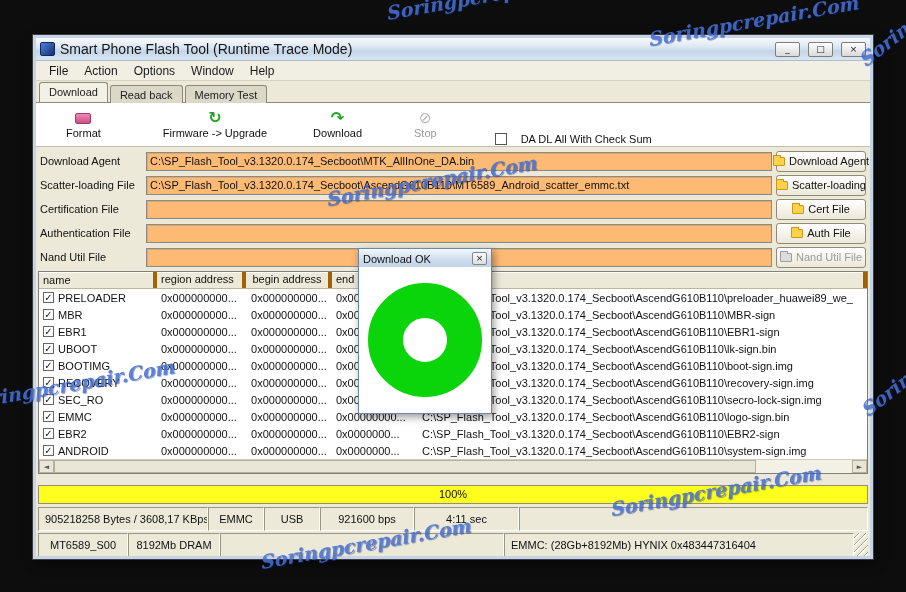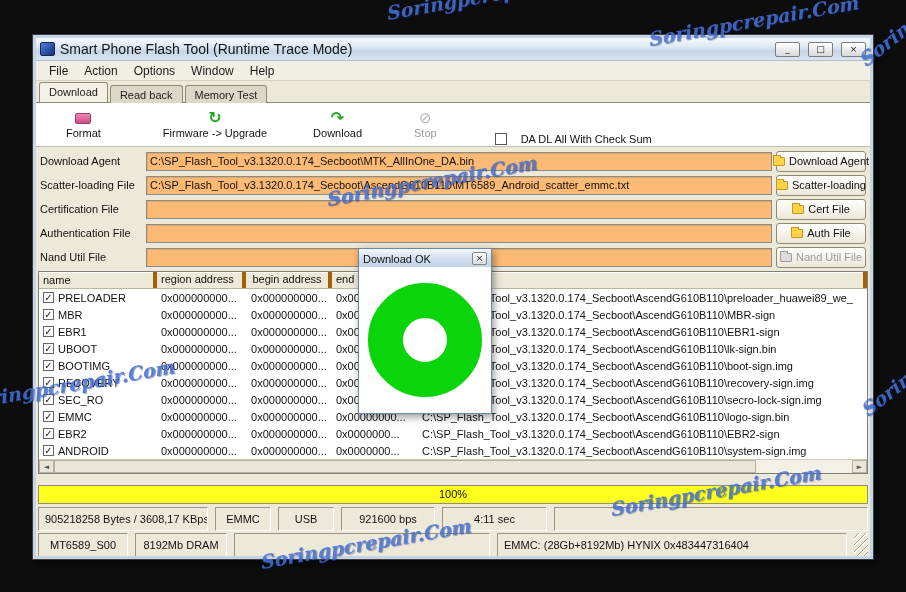--- a/index.html
+++ b/index.html
@@ -79,21 +79,21 @@
   .hscroll { position:absolute; left:0; right:0; bottom:0; height:14px; background:#f3f1e6;
     border-top:1px solid #d0ccba; display:flex; }
   .sb-arrow { width:15px; height:100%; background:#e9e6d7; border:1px solid #b4b09d;
     font-size:7px; color:#555; display:flex; align-items:center; justify-content:center; flex:none; }
   .sb-track { flex:1; position:relative; }
   .sb-thumb { position:absolute; left:0; top:0; bottom:0; width:88%; background:#e9e6d7; border:1px solid #b4b09d; }
 
   
   .progress { margin:11px 2px 3px; height:19px; border:1px solid #938f7e; background:#ffff1e;
     font-size:11px; color:#111; text-align:center; line-height:17px; }
-  .statusbar { display:flex; gap:7px; padding:0 2px; height:24px; margin-bottom:2px; }
+  .statusbar { display:flex; gap:0; padding:0 2px; height:24px; margin-bottom:2px; }
   .seg { border:1px solid; border-color:#9a9684 #ffffff #ffffff #9a9684; font-size:11px; color:#111;
     display:flex; align-items:center; justify-content:center; padding:0 6px; white-space:nowrap; overflow:hidden; }
   .seg.left { justify-content:flex-start; }
   .seg.fill { flex:1; }
   .w170 { width:170px; flex:none; } .w56 { width:56px; flex:none; } .w94 { width:94px; flex:none; }
   .w98 { width:105px; flex:none; } .w90 { width:90px; flex:none; } .w92 { width:92px; flex:none; }
   .w350 { width:350px; flex:none; }
   .grip { width:14px; flex:none; align-self:stretch;
     background:repeating-linear-gradient(135deg, transparent 0 3px, #a8a492 3px 4px, #fdfdf6 4px 5px); }
 

